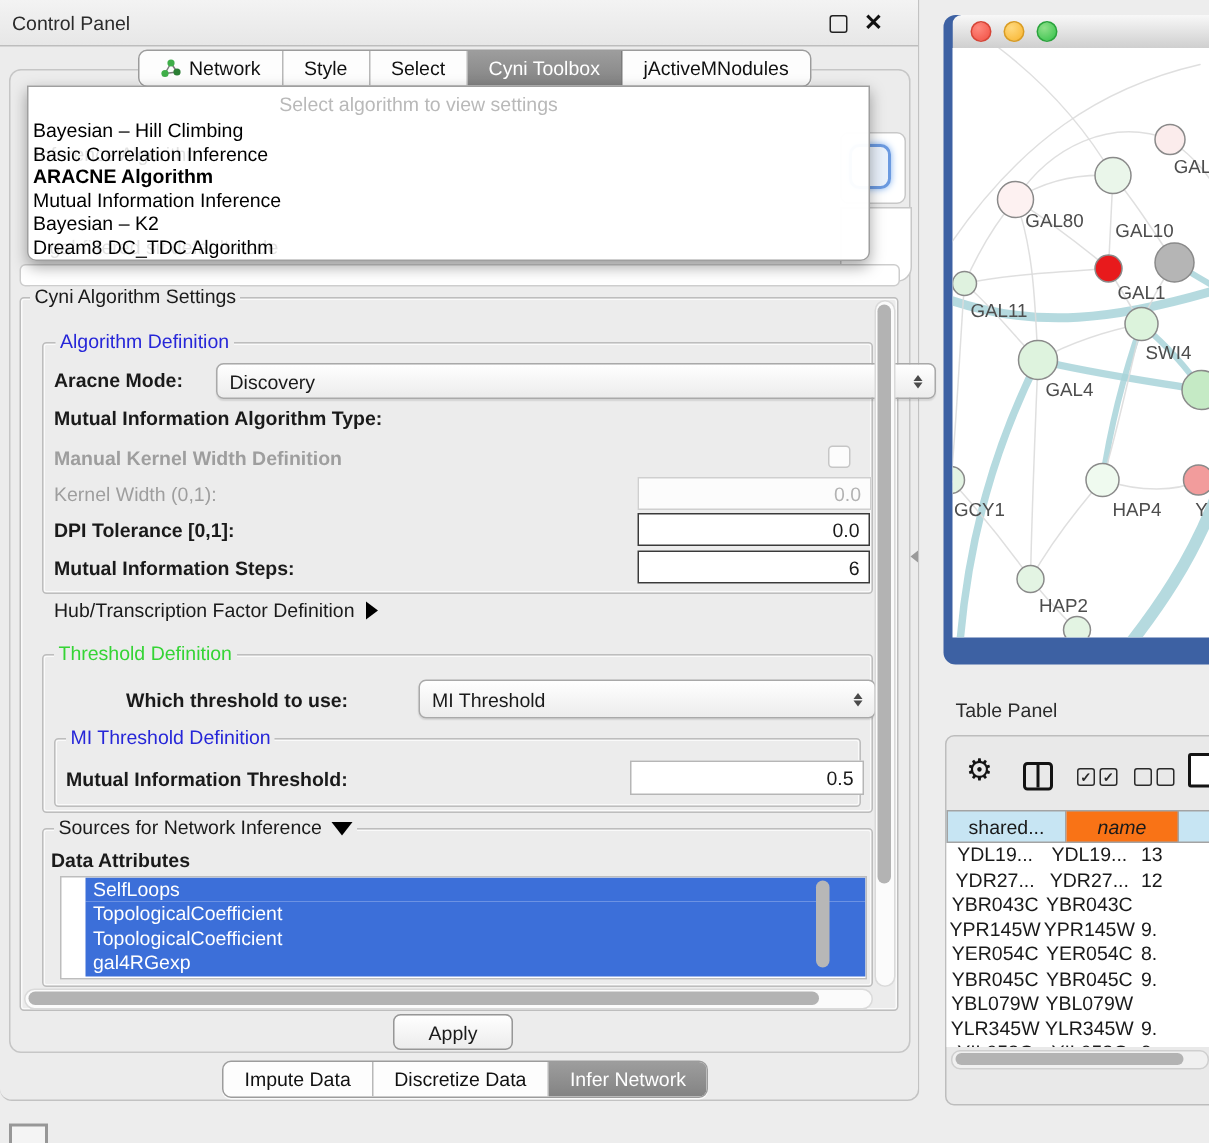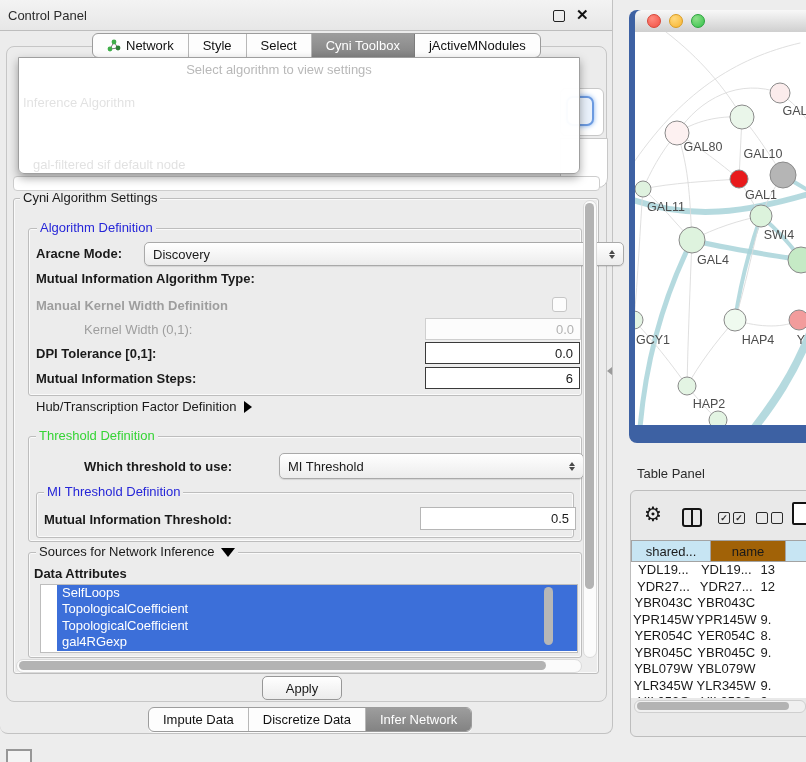--- a/index.html
+++ b/index.html
@@ -85,21 +85,21 @@
   #tf-dpi{left:425px;top:342px;width:141px;height:20px;}
   #tf-steps{left:425px;top:367px;width:141px;height:20px;}
   #tf-mithr{left:420px;top:507px;width:142px;height:21px;}
 
   #cb-manual{left:552px;top:297px;width:13px;height:13px;border:1px solid #c6c6c6;background:#fcfcfc;border-radius:3px;z-index:2;}
 
   .flabel{z-index:2;white-space:nowrap;}
   #lb-mode{left:36px;top:246px;}
   #lb-mitype{left:36px;top:271px;}
   #lb-manual{left:36px;top:298px;}
-  #lb-kernel{left:36px;top:322px;margin-left:48px;}
+  #lb-kernel{left:36px;top:322px;}
   #lb-dpi{left:36px;top:346px;}
   #lb-steps{left:36px;top:371px;}
   #hub-row{left:36px;top:399px;display:flex;align-items:center;gap:8px;z-index:2;}
   .tri-right{width:0;height:0;border-top:6px solid transparent;border-bottom:6px solid transparent;border-left:8px solid #000;}
   #lb-which{left:84px;top:459px;}
   #lb-mithr{left:44px;top:512px;}
   #lb-attrs{left:34px;top:566px;font-weight:bold;}
   .tri-down-big{width:0;height:0;border-left:7px solid transparent;border-right:7px solid transparent;border-top:9px solid #000;display:inline-block;vertical-align:-1px;margin-left:6px;}
 
   #attr-list{left:40px;top:584px;width:520px;height:67px;background:#fff;border:1px solid #bdbdbd;overflow:hidden;z-index:2;padding-left:16px;}
@@ -143,21 +143,21 @@
   #tb-unchecked{left:756px;top:512px;}
   .mini-cb{width:10px;height:10px;border:1.6px solid #2a2a2a;border-radius:2px;font-size:9px;line-height:10px;
     text-align:center;color:#2a2a2a;font-weight:bold;}
   #tb-file{left:792px;top:502px;width:14px;height:19px;border:2px solid #141414;border-radius:2px;background:#fff;}
 
   #tbl-header{left:631px;top:540px;height:22px;display:flex;z-index:2;}
   .th{display:flex;align-items:center;justify-content:center;border:1px solid #a3a3a3;border-left:none;
     box-sizing:border-box;height:22px;}
   .th:first-child{border-left:1px solid #a3a3a3;}
   .th.hl{background:#c7e5f3;}
-  .th.plain{background:#a16207;}
+  .th.plain{background:#f97316;font-style:italic;}
   #tbl-body{left:631px;top:562px;width:175px;height:136px;background:#fff;overflow:hidden;z-index:2;}
   .tr{display:flex;height:16.5px;line-height:16.5px;}
   .td{box-sizing:border-box;overflow:hidden;white-space:nowrap;text-align:center;}
   .td.c3{text-align:left;padding-left:4px;}
   #tbl-sbh{left:634px;top:700px;width:170px;height:11px;background:#f0f0f0;border:1px solid #cfcfcf;border-radius:6px;z-index:2;}
   #tbl-sbh-thumb{position:absolute;left:2px;top:1px;width:152px;height:8px;}
 </style>
 </head>
 <body>
 
@@ -200,20 +200,28 @@
 
     <div class="abs frag" id="frag-boxA"></div>
     <div class="abs frag" id="frag-stepper"></div>
     <div class="abs frag" id="frag-boxB"></div>
     <div class="abs frag" id="frag-strip"></div>
 
     <div class="abs" id="dropdown">
       <div class="abs ghost" id="ghost1">Inference Algorithm</div>
       <div class="abs ghost" id="ghost2">gal-filtered sif default node</div>
       <div class="abs" id="dd-prompt">Select algorithm to view settings</div>
+      <div class="abs" id="dd-list">
+          <div class="dd-item">Bayesian – Hill Climbing</div>
+          <div class="dd-item">Basic Correlation Inference</div>
+          <div class="dd-item sel">ARACNE Algorithm</div>
+          <div class="dd-item">Mutual Information Inference</div>
+          <div class="dd-item">Bayesian – K2</div>
+          <div class="dd-item">Dream8 DC_TDC Algorithm</div>
+        </div>
     </div>
 
     <div class="abs gbox" id="cyni-box"></div>
     <span class="gbox-label" id="cyni-label">Cyni Algorithm Settings</span>
 
     <div class="abs gbox" id="algdef-box"></div>
     <span class="gbox-label lbl-blue" id="algdef-label">Algorithm Definition</span>
 
     <span class="abs flabel lbl-bold" id="lb-mode">Aracne Mode:</span>
     <div class="abs combo" id="combo-mode">

